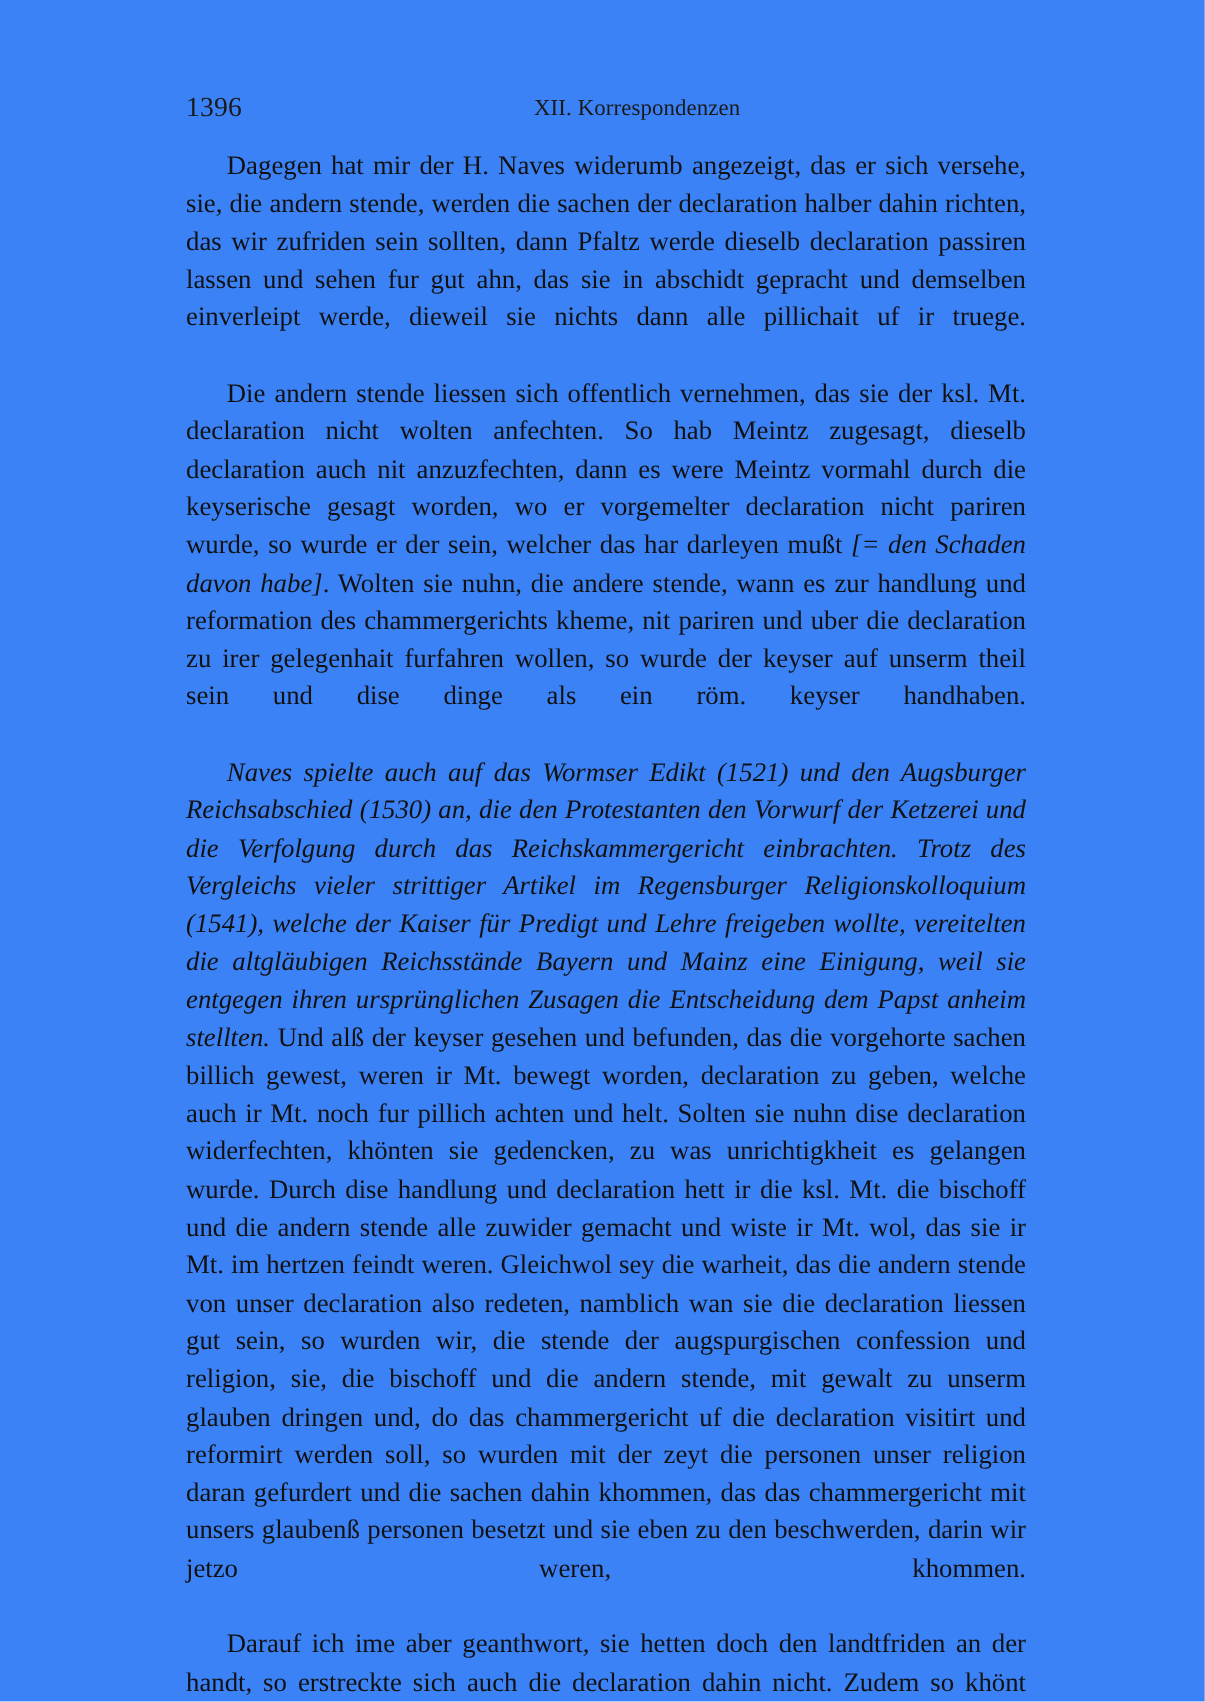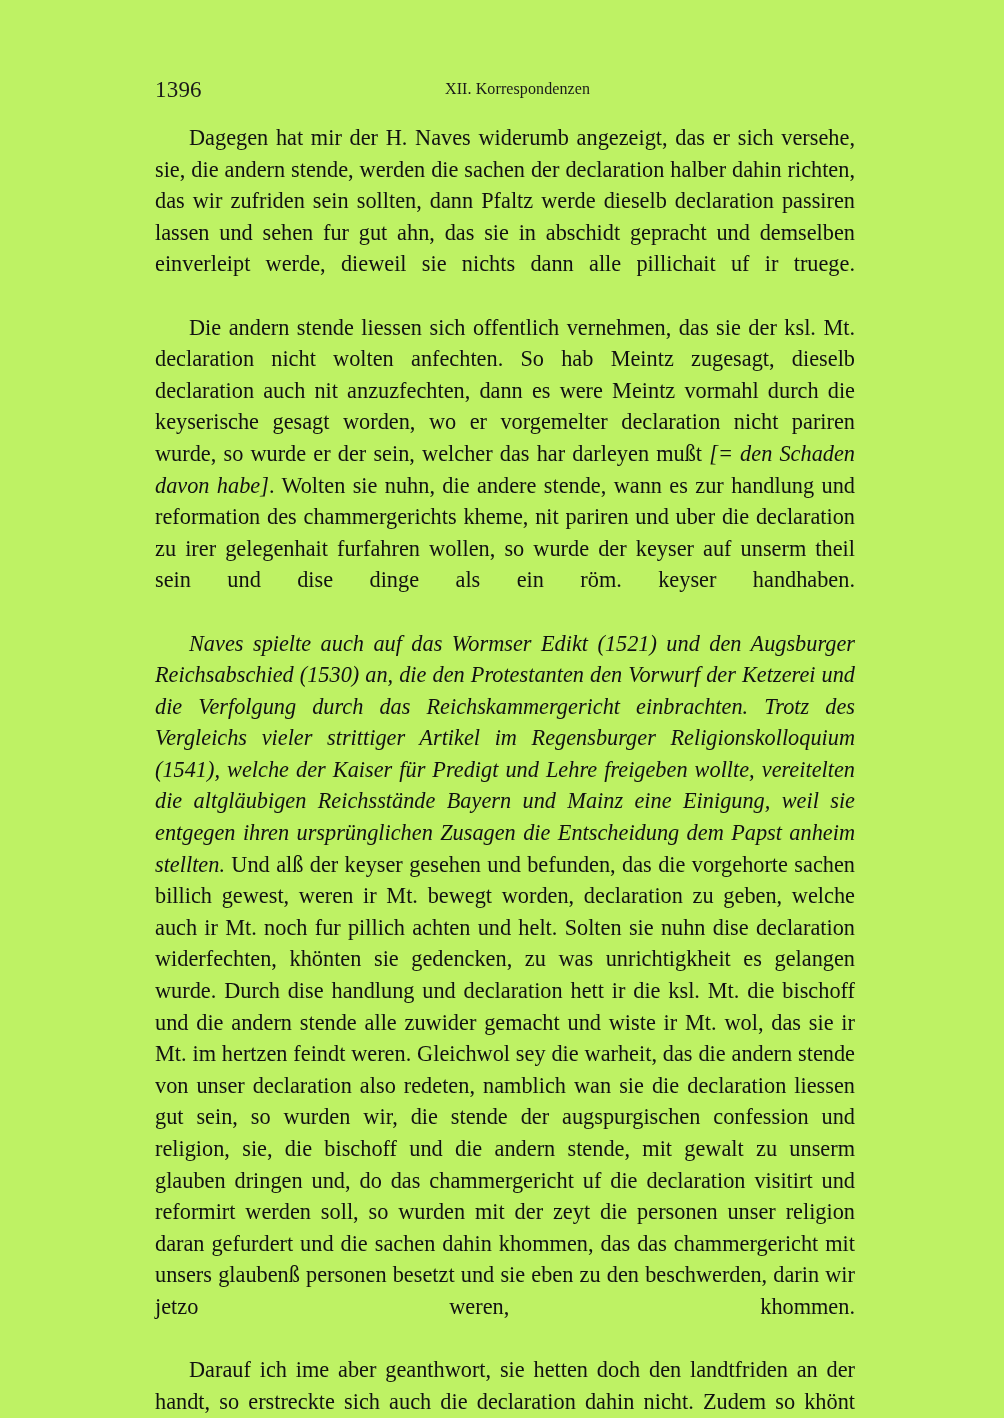--- a/index.html
+++ b/index.html
@@ -4,21 +4,21 @@
 <style>
   html, body {
     margin: 0;
     padding: 0;
     background: #ffffff;
   }
   .page {
     position: relative;
     width: 1004px;
     height: 1418px;
-    background: #bef264;
+    background: #3b82f6;
     margin: 0 auto;
     overflow: hidden;
     font-family: "Liberation Serif", "DejaVu Serif", serif;
     color: #111111;
     box-sizing: border-box;
   }
   .content {
     position: absolute;
     left: 155px;
     top: 72px;
@@ -35,21 +35,21 @@
     position: absolute;
     left: 0;
     top: 6px;
     font-size: 23px;
     letter-spacing: 0.2px;
   }
   .running-head .head-title {
     position: absolute;
     left: 290px;
     top: 9px;
-    font-size: 16px;
+    font-size: 19px;
     letter-spacing: 0.1px;
   }
   .body-text {
     margin-top: 8px;
     font-size: 22.3px;
     line-height: 31.6px;
     text-align: justify;
     text-justify: inter-word;
     hyphens: manual;
     -webkit-hyphens: manual;

